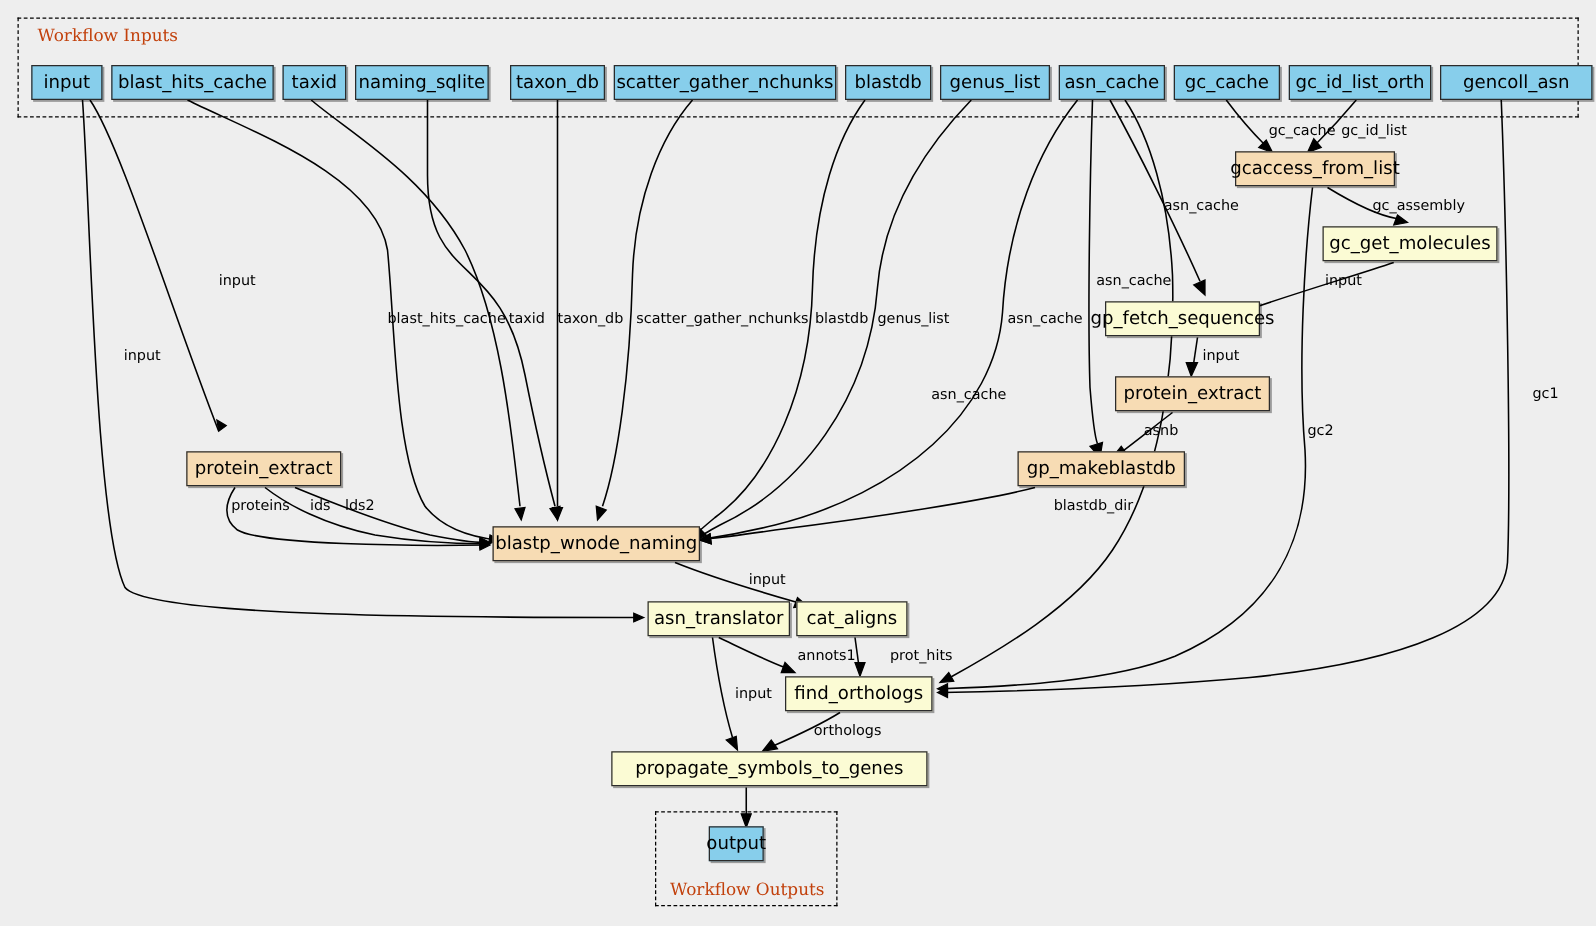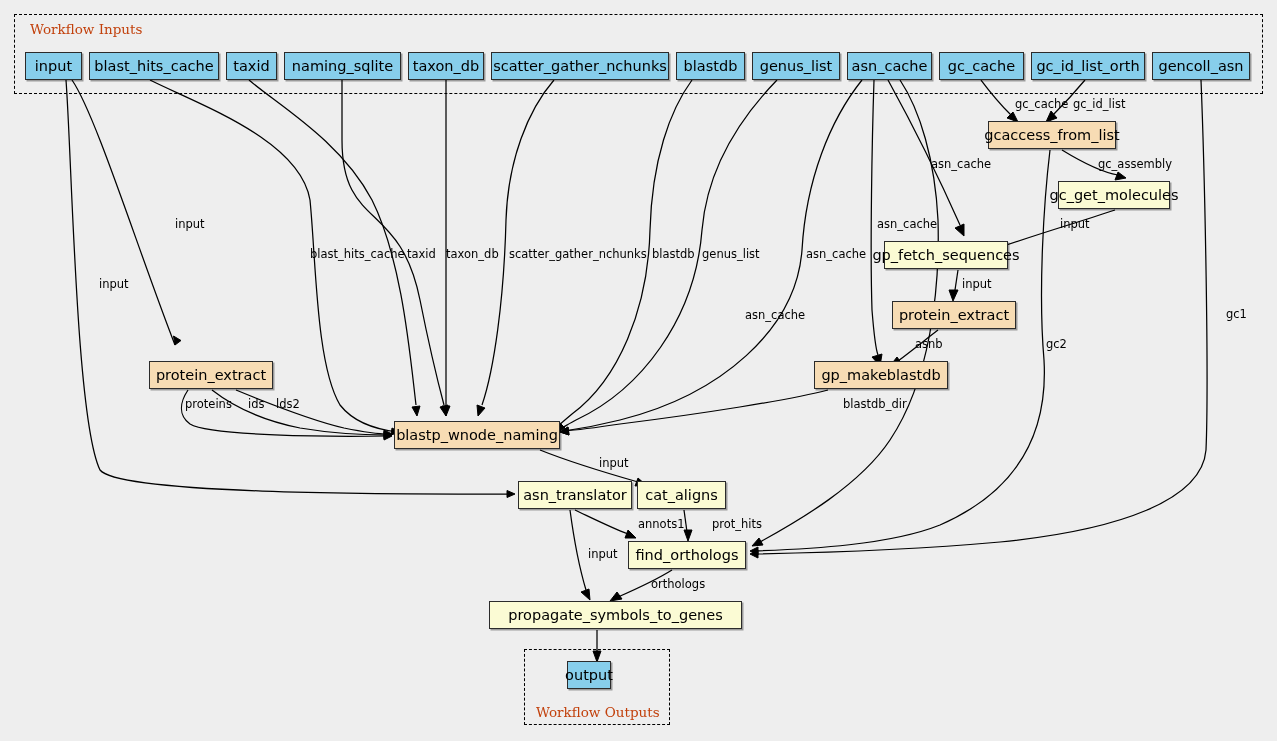--- a/index.html
+++ b/index.html
@@ -185,21 +185,21 @@
 
   <div class="node io" style="left:25px; top:52px; width:57px;">
       <span>input</span>
     </div>
   <div class="node io" style="left:89px; top:52px; width:130px;">
       <span>blast_hits_cache</span>
     </div>
   <div class="node io" style="left:226px; top:52px; width:51px;">
       <span>taxid</span>
     </div>
-  <div class="node io" style="left:284px; top:52px; width:117px;">
+  <div class="node io" style="left:284px; top:52px; width:107px;">
       <span>naming_sqlite</span>
     </div>
   <div class="node io" style="left:408px; top:52px; width:76px;">
       <span>taxon_db</span>
     </div>
   <div class="node io" style="left:491px; top:52px; width:178px;">
       <span>scatter_gather_nchunks</span>
     </div>
   <div class="node io" style="left:676px; top:52px; width:69px;">
       <span>blastdb</span>
@@ -209,28 +209,28 @@
     </div>
   <div class="node io" style="left:847px; top:52px; width:85px;">
       <span>asn_cache</span>
     </div>
   <div class="node io" style="left:939px; top:52px; width:85px;">
       <span>gc_cache</span>
     </div>
   <div class="node io" style="left:1031px; top:52px; width:114px;">
       <span>gc_id_list_orth</span>
     </div>
-  <div class="node io" style="left:1152px; top:52px; width:98px;text-align:right;">
+  <div class="node io" style="left:1152px; top:52px; width:122px;text-align:right;">
       <span>gencoll_asn</span>
     </div>
 
   <div class="node proc-orange" style="left:988px; top:121px; width:128px;">
       <span>gcaccess_from_list</span>
     </div>
-  <div class="node proc-yellow" style="left:1058px; top:181px; width:112px;">
+  <div class="node proc-yellow" style="left:1058px; top:181px; width:140px;">
       <span>gc_get_molecules</span>
     </div>
   <div class="node proc-yellow" style="left:884px; top:241px; width:124px;">
       <span>gp_fetch_sequences</span>
     </div>
   <div class="node proc-orange" style="left:892px; top:301px; width:124px;">
       <span>protein_extract</span>
     </div>
   <div class="node proc-orange" style="left:814px; top:361px; width:134px;">
       <span>gp_makeblastdb</span>

